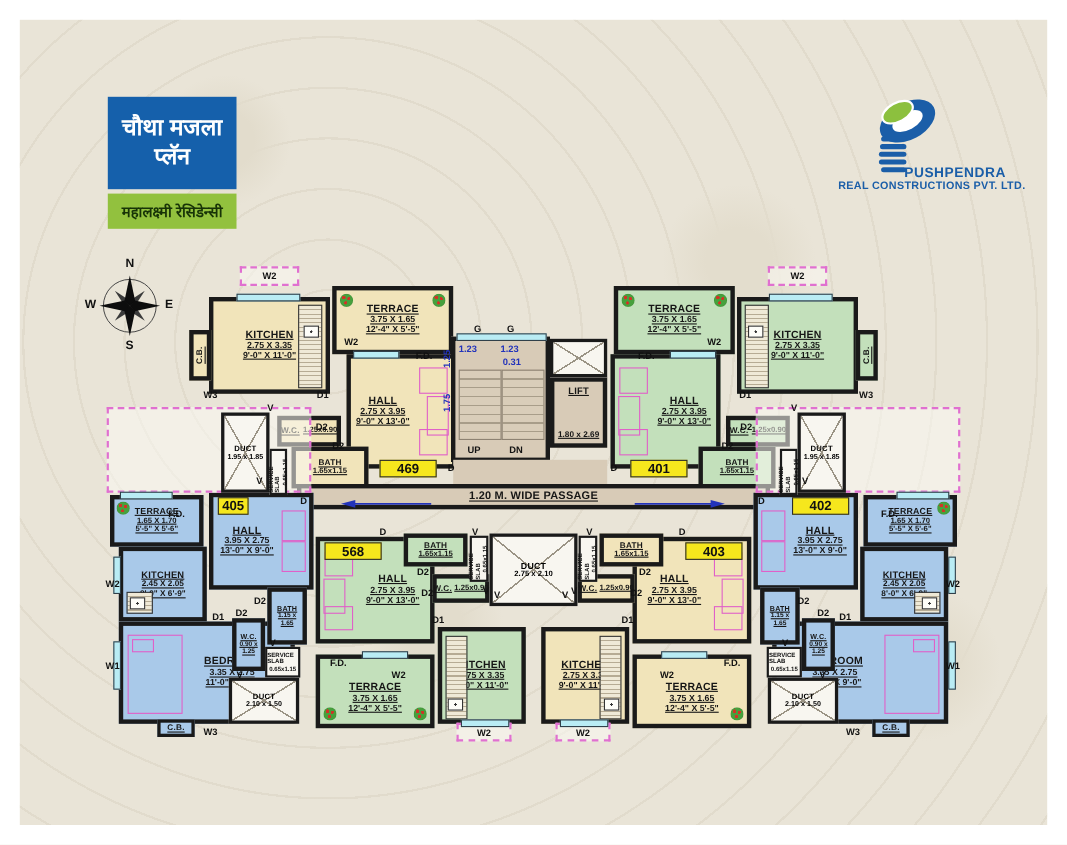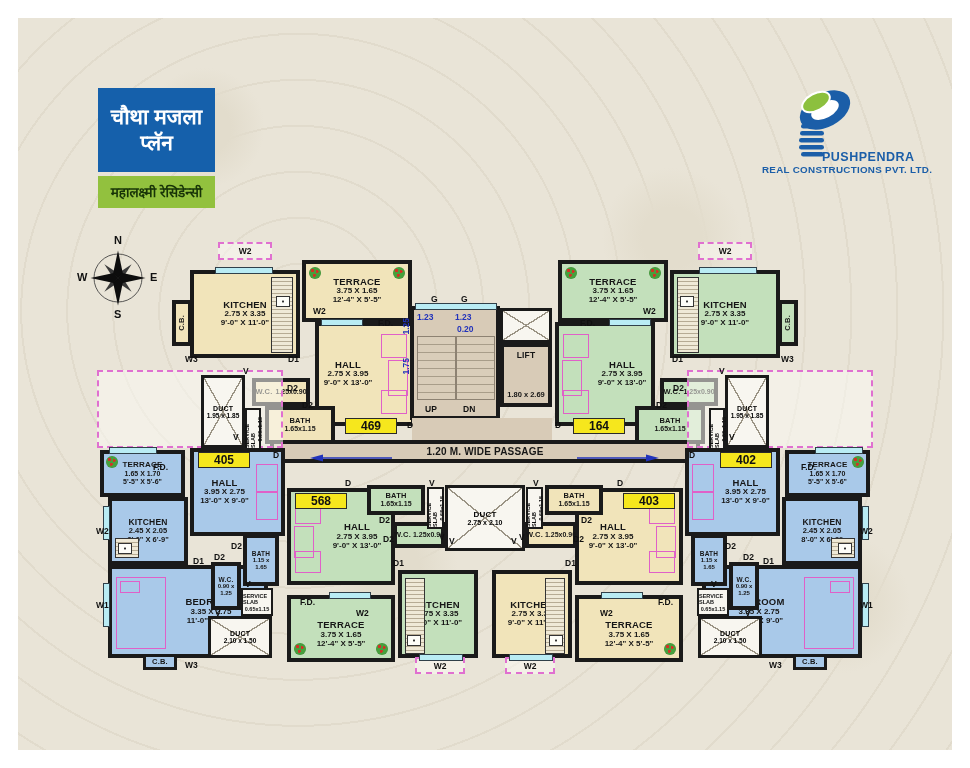--- a/index.html
+++ b/index.html
@@ -11,21 +11,21 @@
       radial-gradient(circle at 20% 15%, #e2dccc 0 26px, transparent 60px),
       radial-gradient(circle at 70% 30%, #e3ddcd 0 30px, transparent 70px),
       radial-gradient(circle at 40% 75%, #e2dccc 0 28px, transparent 66px),
       radial-gradient(circle at 88% 80%, #e3ddcd 0 30px, transparent 70px),
       repeating-radial-gradient(circle at 30% 40%, rgba(210,202,184,.35) 0 2px, transparent 2px 46px);
   }
   .abs{position:absolute;box-sizing:border-box;}
   
   .room{position:absolute;box-sizing:border-box;border:4px solid #1a1a1a;
         display:flex;flex-direction:column;align-items:center;justify-content:center;
-        text-align:center;line-height:1.12;color:#161616;}
+        text-align:center;line-height:1.12;color:#161616;text-decoration:underline;}
   .cream{background:#f1e4ba;} .green{background:#c3e0bb;} .blue{background:#a9c9e9;}
   .tan{background:#d8cbb7;}
   .rname{font-weight:bold;font-size:9.5px;letter-spacing:.2px;}
   .rdim{font-weight:bold;font-size:8px;}
   .sm .rname{font-size:7.5px;} .sm .rdim{font-size:7px;}
   .xs .rname{font-size:6.5px;} .xs .rdim{font-size:6px;}
   .lbl{position:absolute;font-weight:bold;font-size:8.5px;color:#111;
        white-space:nowrap;z-index:30;}
   .bdim{position:absolute;font-weight:bold;font-size:8.5px;color:#2233bb;
         white-space:nowrap;z-index:30;}
@@ -223,21 +223,21 @@
   </div>
   <div class="xbox" style="left:630px;top:137px;width:44px;height:73px;">
     <span class="rname" style="font-size:7px;">DUCT</span>
     <span class="rdim" style="font-size:6.5px;">1.95 x 1.85</span>
   </div>
   <div class="svc" style="left:614px;top:170px;width:16px;height:42px;">
     <span class="vtext">SERVICE SLAB</span>
     <span class="vtext">0.65x1.15</span>
   </div>
   <div class="flatno" style="left:478px;top:180px;width:52px;height:16px;">
-    <span>164</span>
+    <span>401</span>
   </div>
   <span class="lbl" style="left:460px;top:182px;">D</span>
   <span class="lbl" style="left:548px;top:68px;">W2</span>
   <span class="lbl" style="left:485px;top:80px;">F.D.</span>
   <span class="lbl" style="left:686px;top:116px;">W3</span>
   <span class="lbl" style="left:577px;top:116px;">D1</span>
   <span class="lbl" style="left:578px;top:145px;">D2</span>
   <span class="lbl" style="left:561px;top:162px;">D2</span>
   <span class="lbl" style="left:624px;top:128px;">V</span>
   <span class="lbl" style="left:634px;top:194px;">V</span>
@@ -247,21 +247,21 @@
   <div class="room tan" style="left:315px;top:68px;width:90px;height:114px;"></div>
   <div class="flight" style="left:322px;top:98px;width:37px;height:62px;"></div>
   <div class="flight" style="left:361px;top:98px;width:37px;height:62px;"></div>
   <div class="win" style="left:320px;top:65px;width:80px;height:5px;"></div>
   <span class="lbl" style="left:330px;top:166px;">UP</span>
   <span class="lbl" style="left:368px;top:166px;">DN</span>
   <span class="lbl" style="left:336px;top:56px;">G</span>
   <span class="lbl" style="left:366px;top:56px;">G</span>
   <span class="bdim" style="left:322px;top:74px;">1.23</span>
   <span class="bdim" style="left:360px;top:74px;">1.23</span>
-  <span class="bdim" style="left:362px;top:86px;">0.20</span>
+  <span class="bdim" style="left:362px;top:86px;">0.31</span>
   <span class="bdim vtext" style="left:306px;top:80px;">1.25</span>
   <span class="bdim vtext" style="left:306px;top:120px;">1.75</span>
   <div class="xbox" style="left:405px;top:70px;width:52px;height:35px;"></div>
   <div class="room tan" style="left:405px;top:105px;width:52px;height:64px;gap:31px;">
     <span class="rname" style="font-size:8.5px;">LIFT</span>
     <span class="rdim" style="font-size:7.5px;">1.80 x 2.69</span>
   </div>
   <div class="abs tan" style="left:317px;top:180px;width:140px;height:24px;"></div>
 
   <div class="room tan" style="left:175px;top:202px;width:430px;height:23px;">
@@ -425,21 +425,21 @@
     <span>SERVICE SLAB</span>
     <span>0.65x1.15</span>
   </div>
   <div class="xbox" style="left:113px;top:378px;width:64px;height:42px;">
     <span class="rname" style="font-size:7px;">DUCT</span>
     <span class="rdim" style="font-size:6.5px;">2.10 x 1.50</span>
   </div>
   <div class="room blue sm" style="left:48px;top:416px;width:34px;height:16px;border-width:3px;">
     <span class="rname">C.B.</span>
   </div>
-  <div class="flatno" style="left:103px;top:214px;width:52px;height:16px;">
+  <div class="flatno" style="left:103px;top:214px;width:28px;height:16px;">
     <span>405</span>
   </div>
   <span class="lbl" style="left:58px;top:224px;">F.D.</span>
   <span class="lbl" style="left:1px;top:288px;">W2</span>
   <span class="lbl" style="left:1px;top:362px;">W1</span>
   <span class="lbl" style="left:90px;top:422px;">W3</span>
   <span class="lbl" style="left:98px;top:318px;">D1</span>
   <span class="lbl" style="left:136px;top:303px;">D2</span>
   <span class="lbl" style="left:119px;top:314px;">D2</span>
   <span class="lbl" style="left:150px;top:341px;">V</span>

